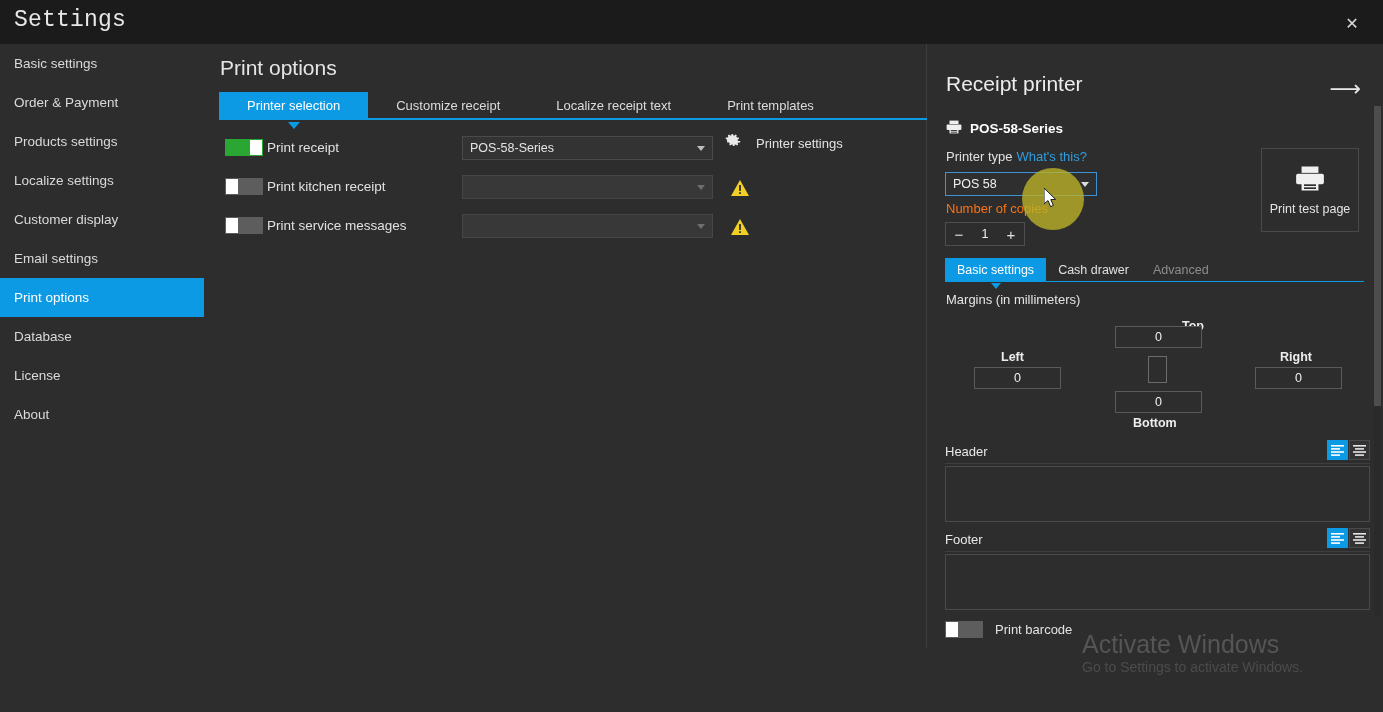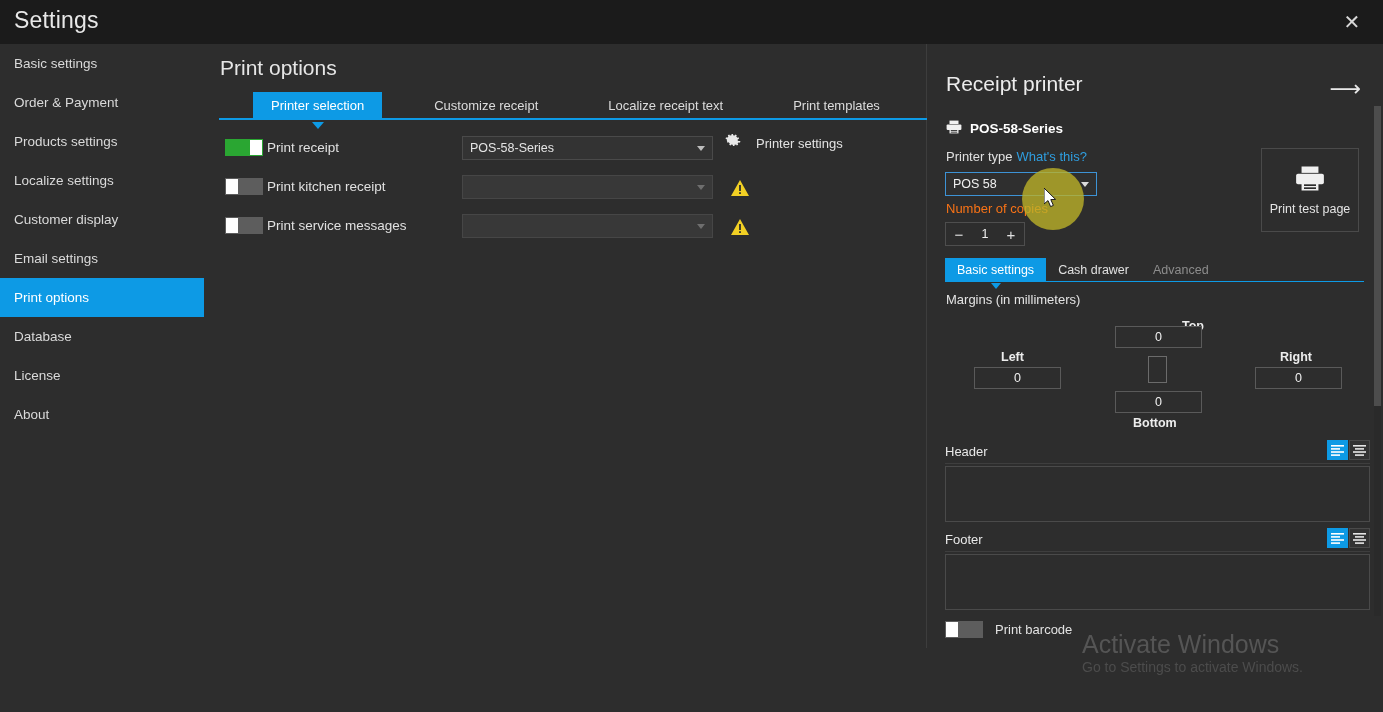--- a/index.html
+++ b/index.html
@@ -12,20 +12,21 @@
   .app {
     position: relative;
     width: 1383px; height: 712px;
     background: #2d2d2d;
   }
 
   
   .titlebar {
     position: absolute; left: 0; top: 0; width: 1383px; height: 44px;
     background: #1b1b1b;
+    font-family: Liberation Mono, monospace;
   }
   .titlebar .title {
     position: absolute; left: 14px; top: 7px;
     font-size: 23px; font-weight: 300; color: #e8e8e8; letter-spacing: .2px;
   }
   .close-btn {
     position: absolute; right: 10px; top: 5px;
     width: 42px; height: 34px;
     display: flex; align-items: center; justify-content: center;
     color: #d8d8d8; font-size: 20px; font-weight: 300; cursor: pointer;
@@ -61,24 +62,23 @@
   .page-title {
     position: absolute; left: 16px; top: 12px;
     font-size: 21px; font-weight: 300; color: #e6e6e6;
   }
   .tabbar {
     position: absolute; left: 15px; top: 48px; width: 708px; height: 28px;
     border-bottom: 2px solid #0d9ae5;
   }
   .tab {
     float: left; height: 28px; line-height: 28px;
-    padding: 0 18px;
+    padding: 0 28px;
     font-size: 13px; color: #dcdcdc; cursor: pointer;
     position: relative;
-    margin-left: 34px;
   }
   .tab.active { background: #0d9ae5; color: #ffffff; }
   .tab.active::after {
     content: ""; position: absolute; left: 50%; margin-left: -6px; bottom: -9px;
     width: 0; height: 0;
     border-left: 6px solid transparent;
     border-right: 6px solid transparent;
     border-top: 7px solid #0d9ae5;
   }
 

